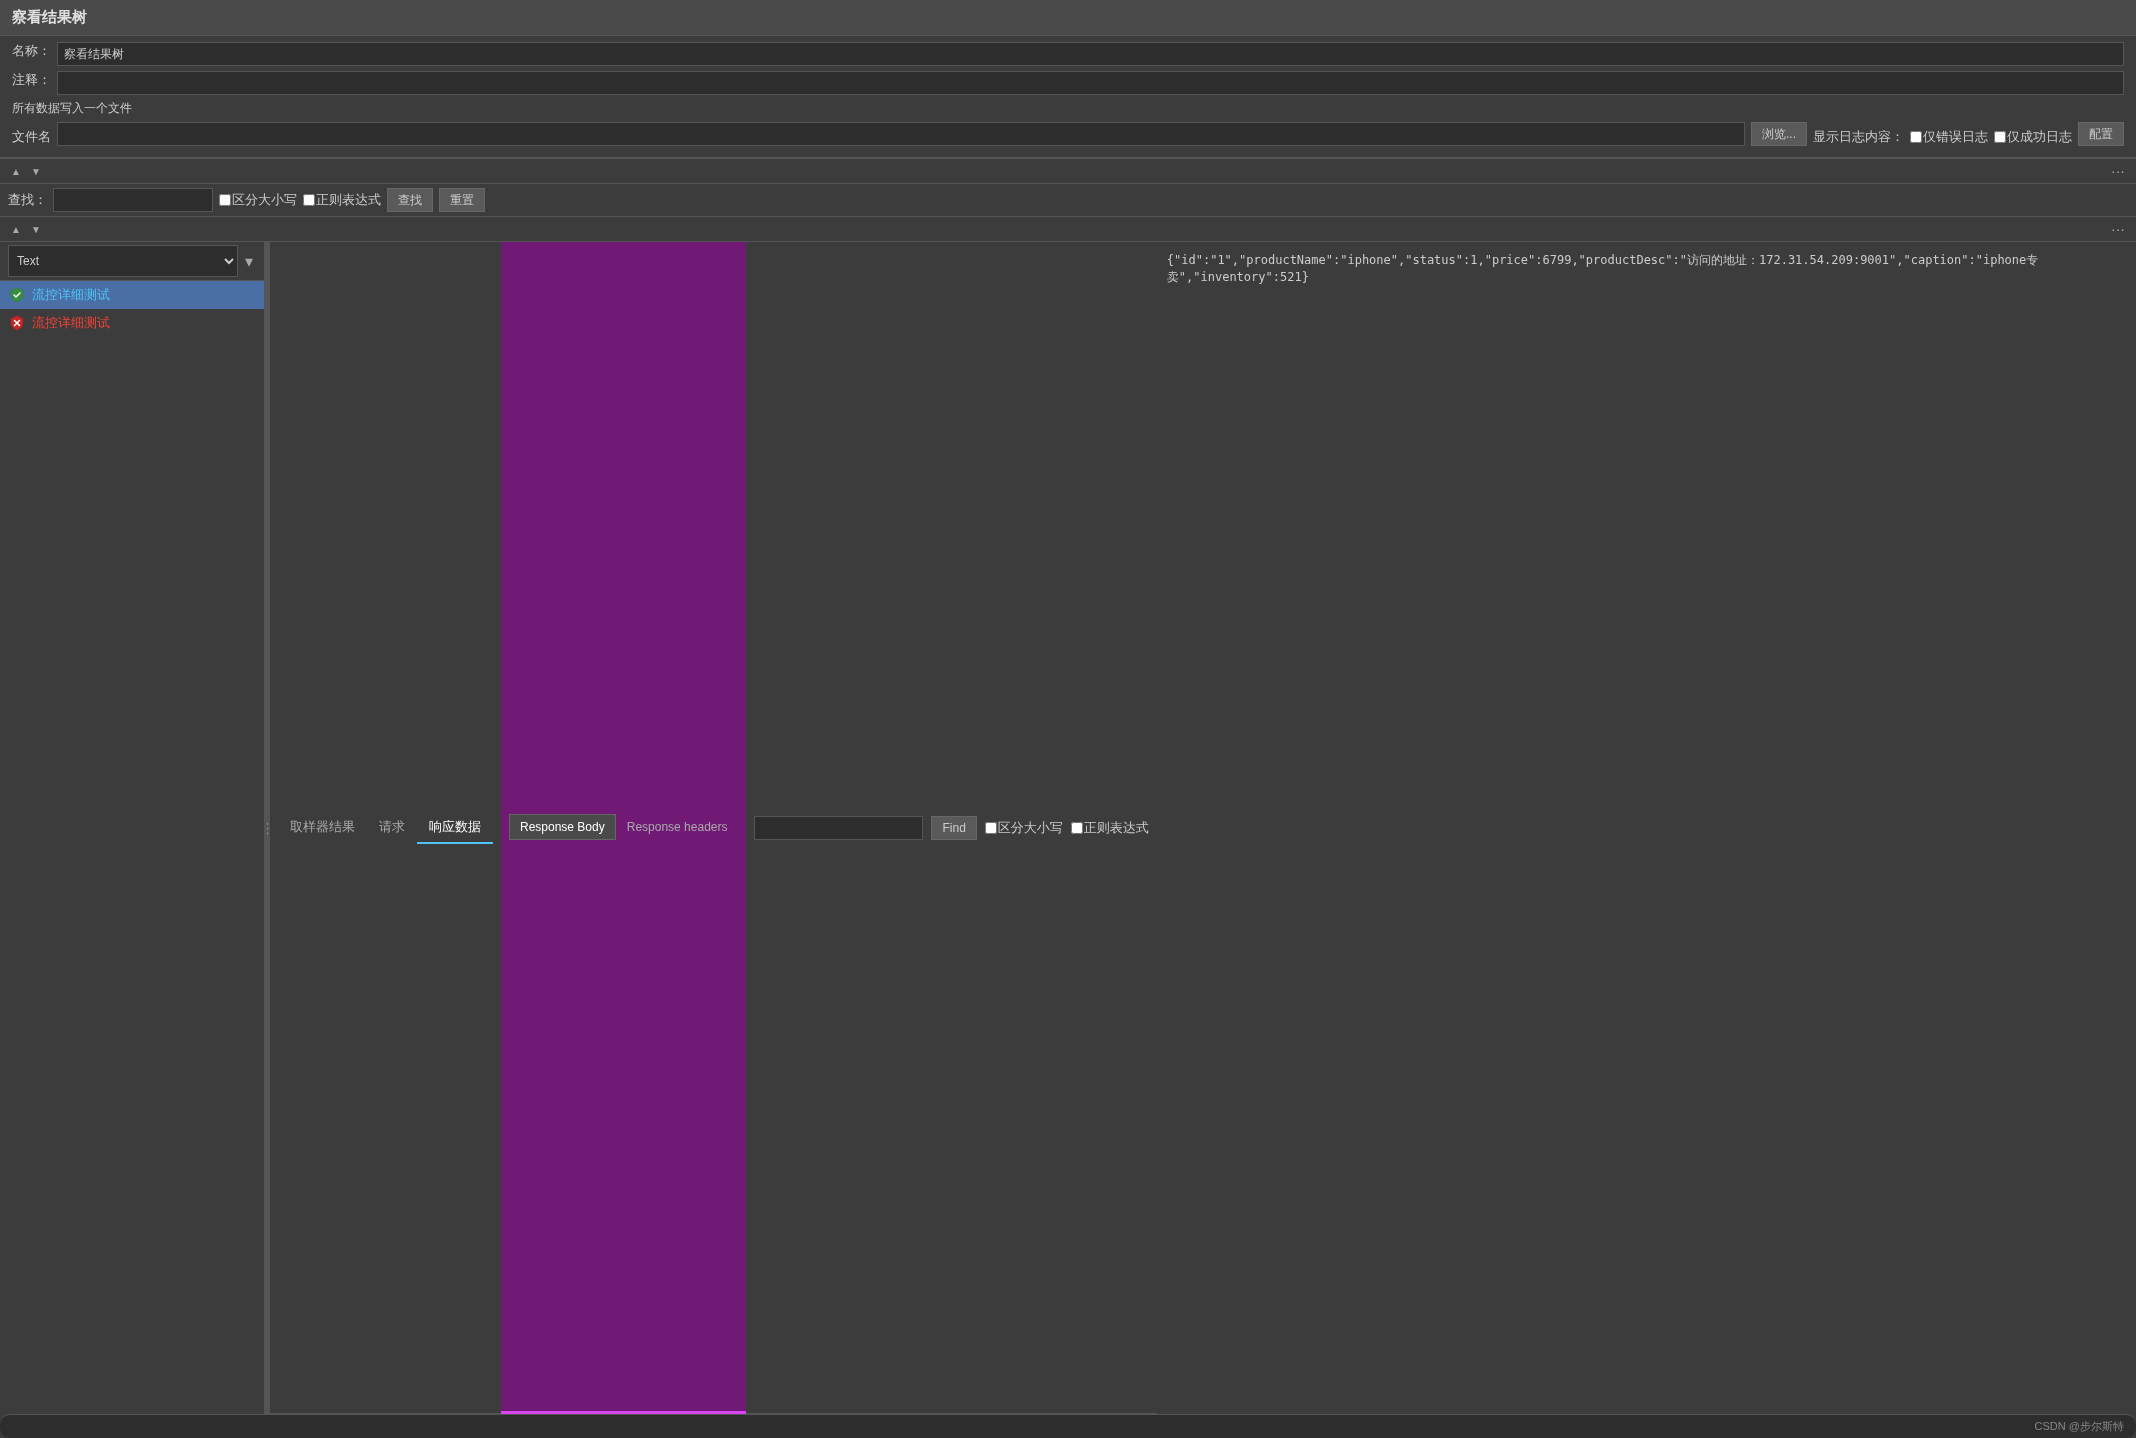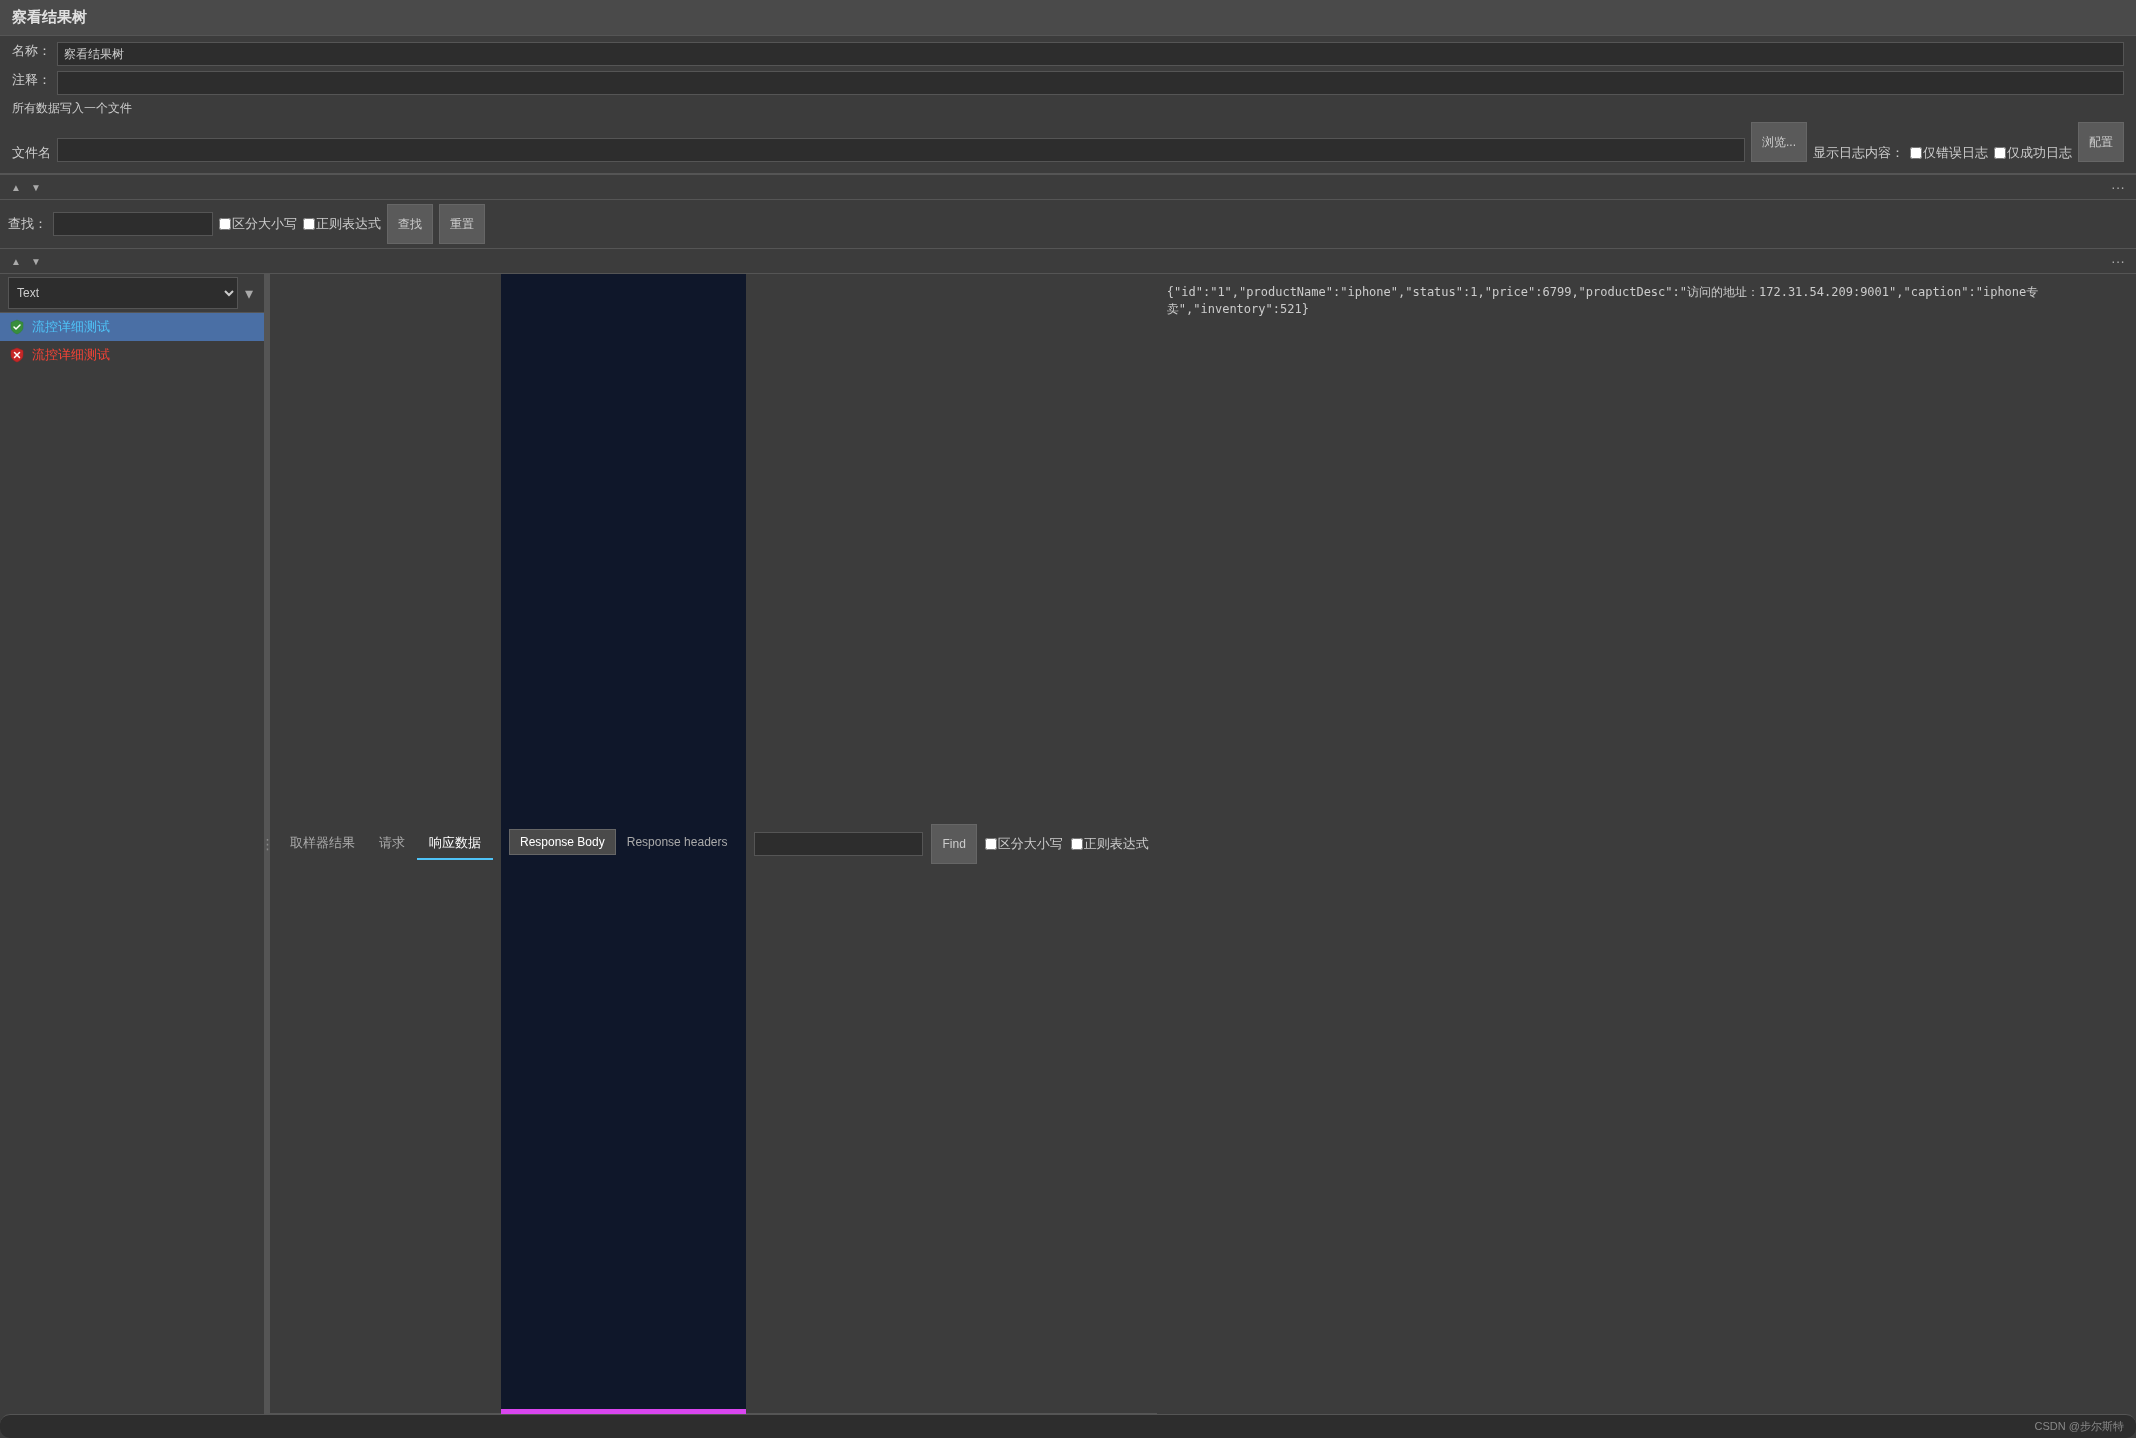--- a/index.html
+++ b/index.html
@@ -78,21 +78,21 @@
       font-size: 12px;
       height: 24px;
     }
     .btn {
       background: #5a5a5a;
       border: 1px solid #666;
       color: #cccccc;
       padding: 3px 10px;
       font-size: 12px;
       cursor: pointer;
-      height: 40px;
+      height: 24px;
       white-space: nowrap;
     }
     .checkbox-group {
       display: flex;
       align-items: center;
       gap: 1px;
       white-space: nowrap;
     }
     .checkbox-group input[type="checkbox"] {
       width: 12px;
@@ -253,22 +253,22 @@
       font-size: 13px;
       border-bottom: 2px solid transparent;
     }
     .tab.active {
       color: #ffffff;
       border-bottom: 2px solid #4fc3f7;
     }
     .sub-tabs-row {
       display: flex;
       align-items: center;
-      border-bottom: 5px solid #d946ef;
-      background: #0f172a;
+      border-bottom: 3px solid #d946ef;
+      background: #701a75;
       padding: 0 8px;
     }
     .sub-tab {
       padding: 5px 10px;
       cursor: pointer;
       color: #aaaaaa;
       font-size: 12px;
       border: 1px solid transparent;
     }
     .sub-tab.active {

